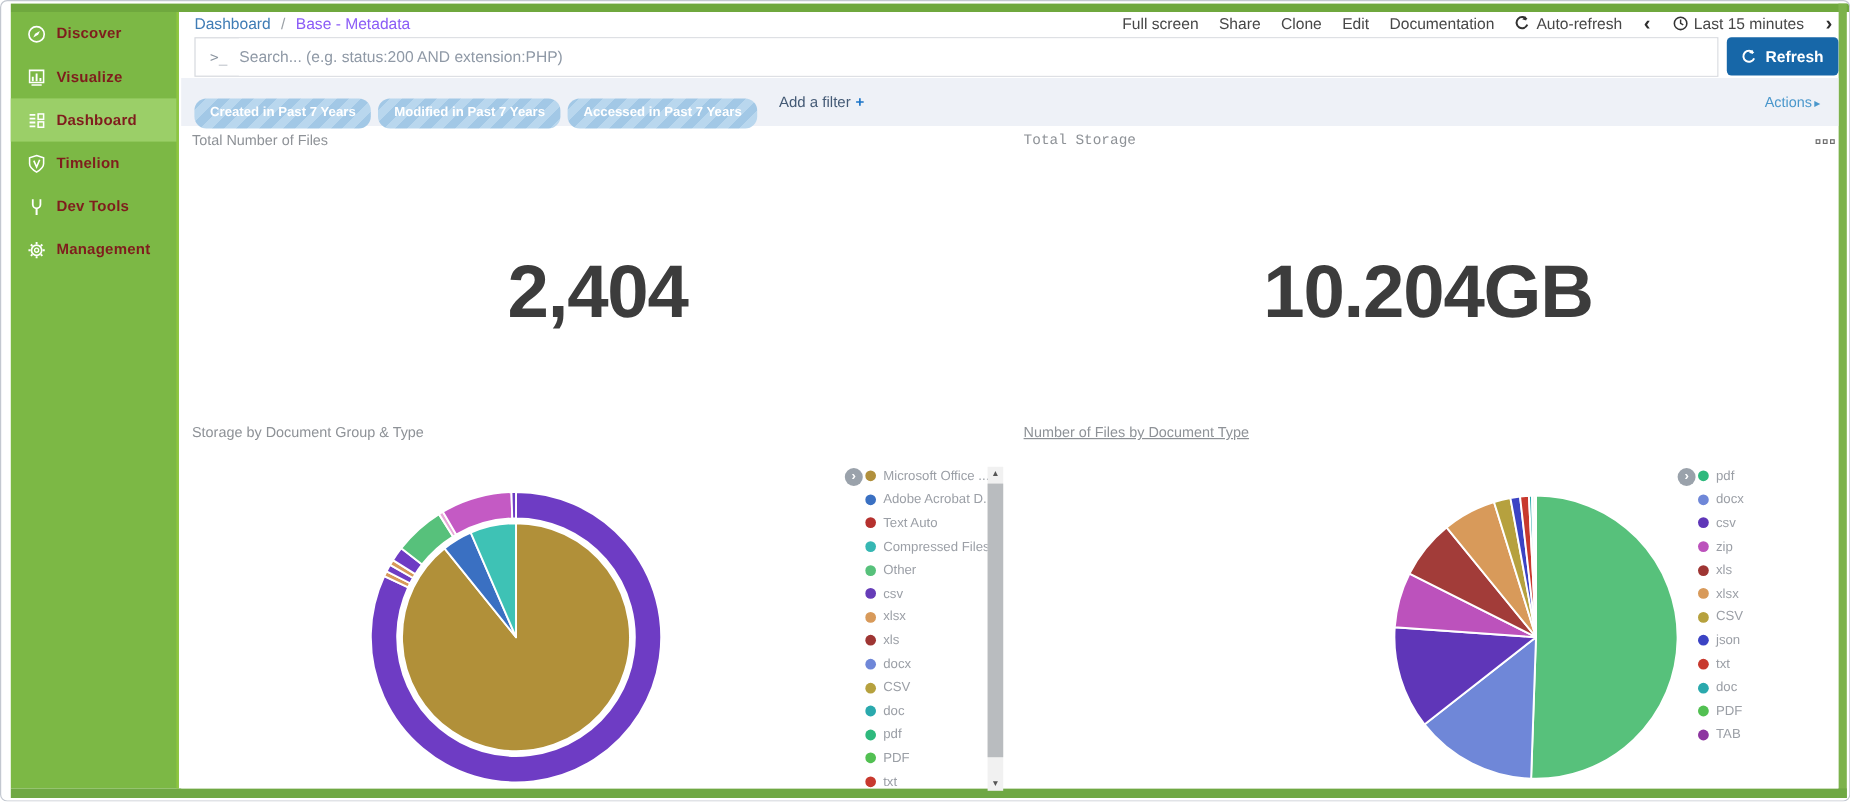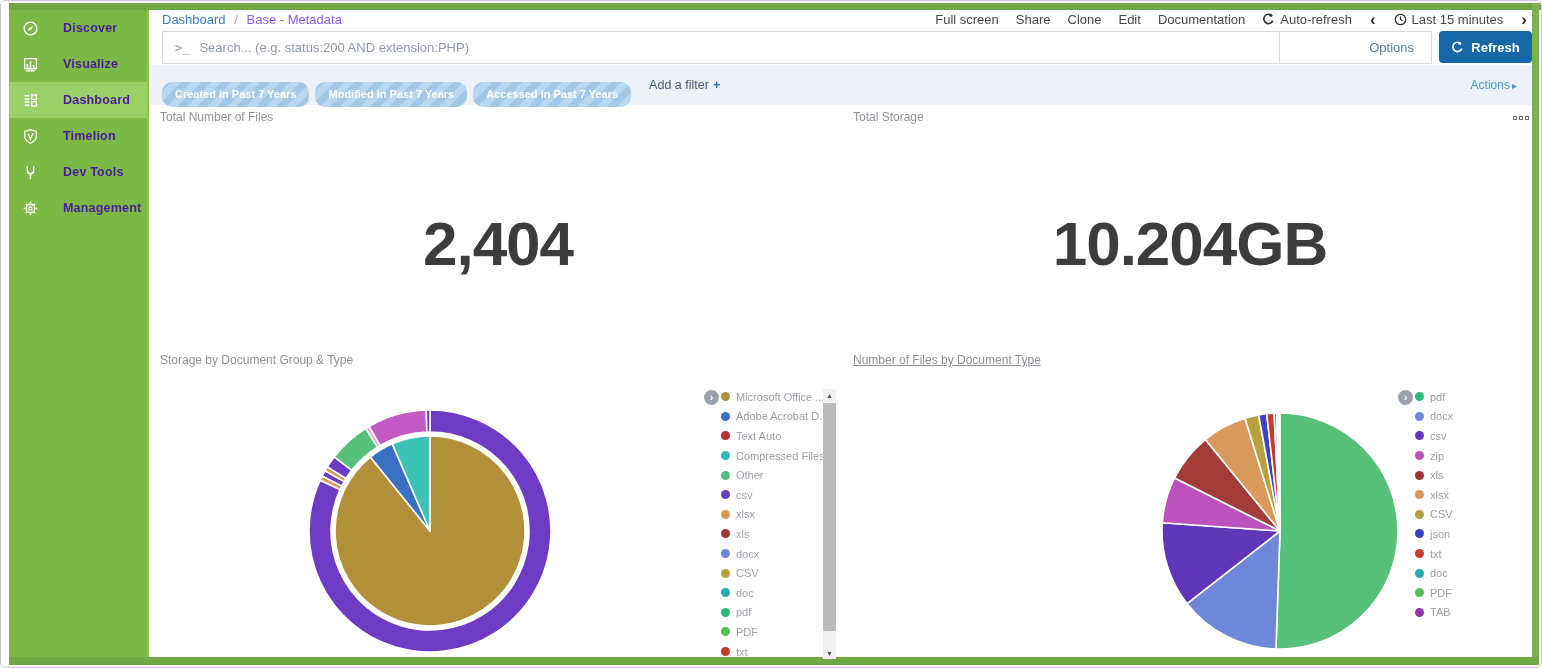--- a/index.html
+++ b/index.html
@@ -11,21 +11,21 @@
   .frame-top{ position:absolute; left:8px; right:0; top:2px; height:7px; background:#6fa83e; }
   .frame-right{ position:absolute; top:2px; right:2px; width:7px; bottom:2px; background:#7cb24c; }
   .frame-bottom{ position:absolute; left:8px; right:2px; bottom:2px; height:8px; background:#6fa844; }
 
   
   .sidebar{ position:absolute; left:8px; top:9px; bottom:10px; width:140px;
             background:#7cb845; border-right:2px solid #8ec63f; }
   .side-item{ display:flex; align-items:center; height:36px; padding-left:13px; cursor:pointer; }
   .side-item.active{ background:#9bcf68; }
   .side-item .icn{ width:17px; height:17px; flex:0 0 17px; display:flex; }
-  .side-item .lbl{ color:#4c1d95; font-size:12.5px; font-weight:700; margin-left:24px; letter-spacing:.2px; }
+  .side-item .lbl{ color:#7f1d1d; font-size:12.5px; font-weight:700; margin-left:8px; letter-spacing:.2px; }
 
   .content{ position:absolute; left:150px; top:9px; right:9px; bottom:10px; background:#fff; }
 
   
   .breadcrumb{ position:absolute; left:11px; top:2px; font-size:13px; }
   .bc-link{ color:#3f7cb5; cursor:pointer; }
   .bc-sep{ color:#9aa0a6; margin:0 5px; }
   .bc-cur{ color:#8b5cf6; }
   .topnav{ position:absolute; right:4px; top:1px; display:flex; align-items:center; gap:17px; }
   .nav-item{ color:#474747; font-size:13px; cursor:pointer; display:flex; align-items:center; gap:5px; white-space:nowrap; }
@@ -169,44 +169,41 @@
           <path d="M7 3.6 V7 L9.4 8.4" fill="none" stroke="#333" stroke-width="1.3"></path>
         </svg>
         <span>Last 15 minutes</span>
       </span>
       <span class="chev">›</span>
     </div>
 
     <div class="search-box">
       <span class="prompt">&gt;_</span>
       <input type="text" placeholder="Search... (e.g. status:200 AND extension:PHP)" style="">
-      <div class="opt-sect">
-        <span class="opt-label">Options</span>
-      </div>
     </div>
     <div class="refresh-btn">
       <svg width="13" height="13" viewBox="0 0 14 14">
         <path d="M11.6 8.2 A5 5 0 1 1 11 3.4" fill="none" stroke="#fff" stroke-width="1.8"></path>
         <path d="M10.2 0.6 L10.6 4.4 L7 3.2 Z" fill="#fff"></path>
       </svg>
       <span>Refresh</span>
     </div>
 
     <div class="filterbar">
       <span id="pills" style="display:contents"><span class="pill">Created in Past 7 Years</span><span class="pill">Modified in Past 7 Years</span><span class="pill">Accessed in Past 7 Years</span></span>
       <span class="add-filter">
         <span>Add a filter</span><span class="add-plus">+</span>
       </span>
       <span class="actions">
         <span>Actions</span><span class="arr">▸</span>
       </span>
     </div>
 
     <div class="panel-title" style="left:9px; top:100px;">Total Number of Files</div>
-    <div class="panel-title" style="left:702px; top:100px;">Total Storage</div>
+    <div class="panel-title" style="left:702px; top:100px;font-family:Liberation Mono, monospace;">Total Storage</div>
     <div class="panel-menu">
         <span></span>
         <span></span>
         <span></span>
       </div>
     <div class="metric" style="left:2px; top:198px;">2,404</div>
     <div class="metric" style="left:694px; top:198px;">10.204GB</div>
 
     <div class="panel-title" style="left:9px; top:343px;">Storage by Document Group &amp; Type</div>
     <div class="panel-title" style="left:702px; top:343px;text-decoration:underline;">Number of Files by Document Type</div>

